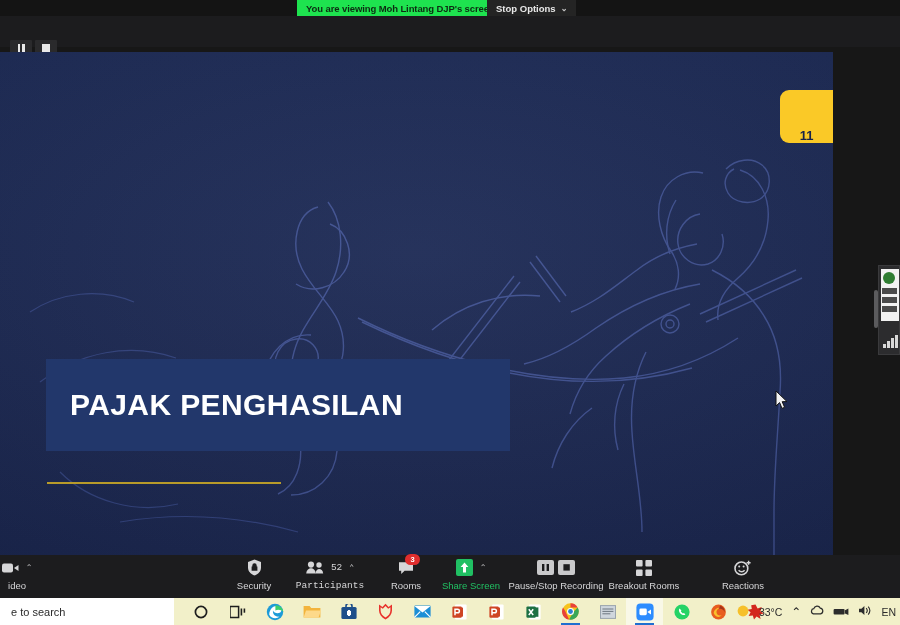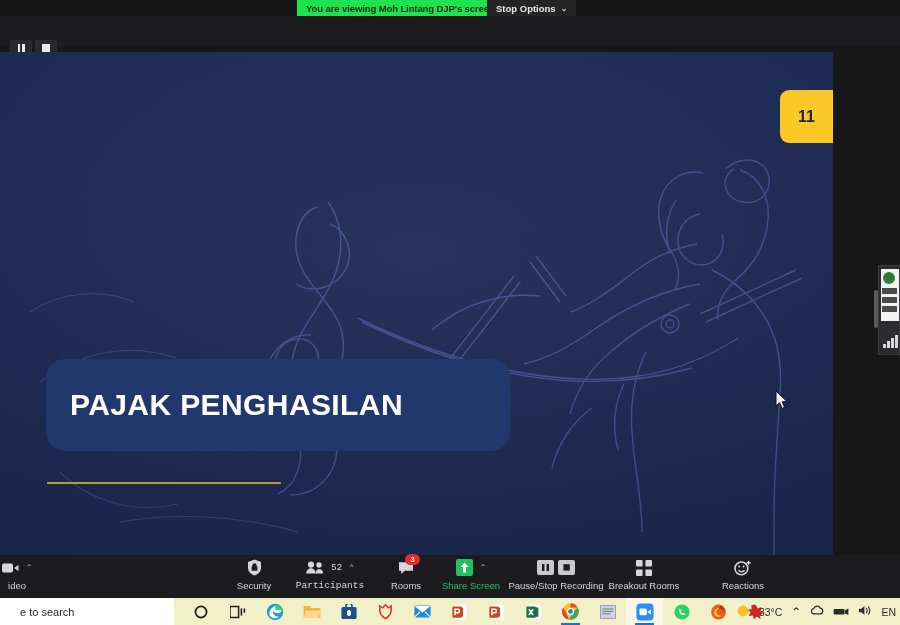--- a/index.html
+++ b/index.html
@@ -57,37 +57,37 @@
     position:absolute;inset:0;
     background:radial-gradient(120% 100% at 50% 40%, rgba(255,255,255,.045), rgba(0,0,0,.10) 75%);
     pointer-events:none;
   }
 
   
   .page-badge{
     position:absolute;right:0px;top:38px;
     width:53px;height:53px;background:#fac927;
     border-radius:9px 0 0 9px;
-    display:flex;align-items:center;justify-content:center;
-    color:#17234a;font-weight:bold;font-size:16px;
+    display:flex;align-items:flex-end;justify-content:center;
+    color:#17234a;font-weight:bold;font-size:13px;
   }
 
   
   .title-row{position:absolute;left:46px;top:307px;display:flex;height:92px;}
   .bab-box{
     width:189px;background:#fac927;
     display:flex;align-items:center;justify-content:center;
   }
   .bab-text{
     color:#17234a;font-weight:bold;font-size:25px;letter-spacing:1.2px;
   }
   .title-box{
     width:464px;background:#22376b;
     display:flex;align-items:center;
-    padding-left:24px;box-sizing:border-box;border-radius:19px;
+    padding-left:24px;box-sizing:border-box;
   }
   .title-text{
     color:#ffffff;font-weight:bold;font-size:30px;letter-spacing:.4px;
     white-space:nowrap;
   }
 
   .rule{
     position:absolute;left:47px;top:430px;width:234px;height:2px;
     background:#b89b2a;
   }
@@ -146,21 +146,21 @@
   
   .taskbar{
     position:absolute;left:0;top:598px;width:900px;height:27px;
     background:#f2f0c9;display:flex;align-items:center;
   }
   .tb-search{
     position:absolute;left:0;top:598px;width:174px;height:27px;background:#ffffff;
     display:flex;align-items:center;
   }
   .tb-search span{
-    color:#2b2b2b;font-size:11px;padding-left:20px;white-space:nowrap;
+    color:#2b2b2b;font-size:11px;padding-left:11px;white-space:nowrap;
   }
   .tb-icons{position:absolute;left:182px;top:598px;height:27px;display:flex;align-items:center;gap:0px;}
   .tb-ic{width:37px;height:27px;display:flex;align-items:center;justify-content:center;position:relative;}
   .tb-ic.active::after{
     content:"";position:absolute;left:9px;bottom:0;width:19px;height:2px;background:#1f6fd0;
   }
   .tb-ic.open{background:rgba(255,255,255,.55);}
   .tray{
     position:absolute;right:4px;top:598px;height:27px;display:flex;align-items:center;gap:9px;
     color:#2c2c2c;font-size:10.5px;

